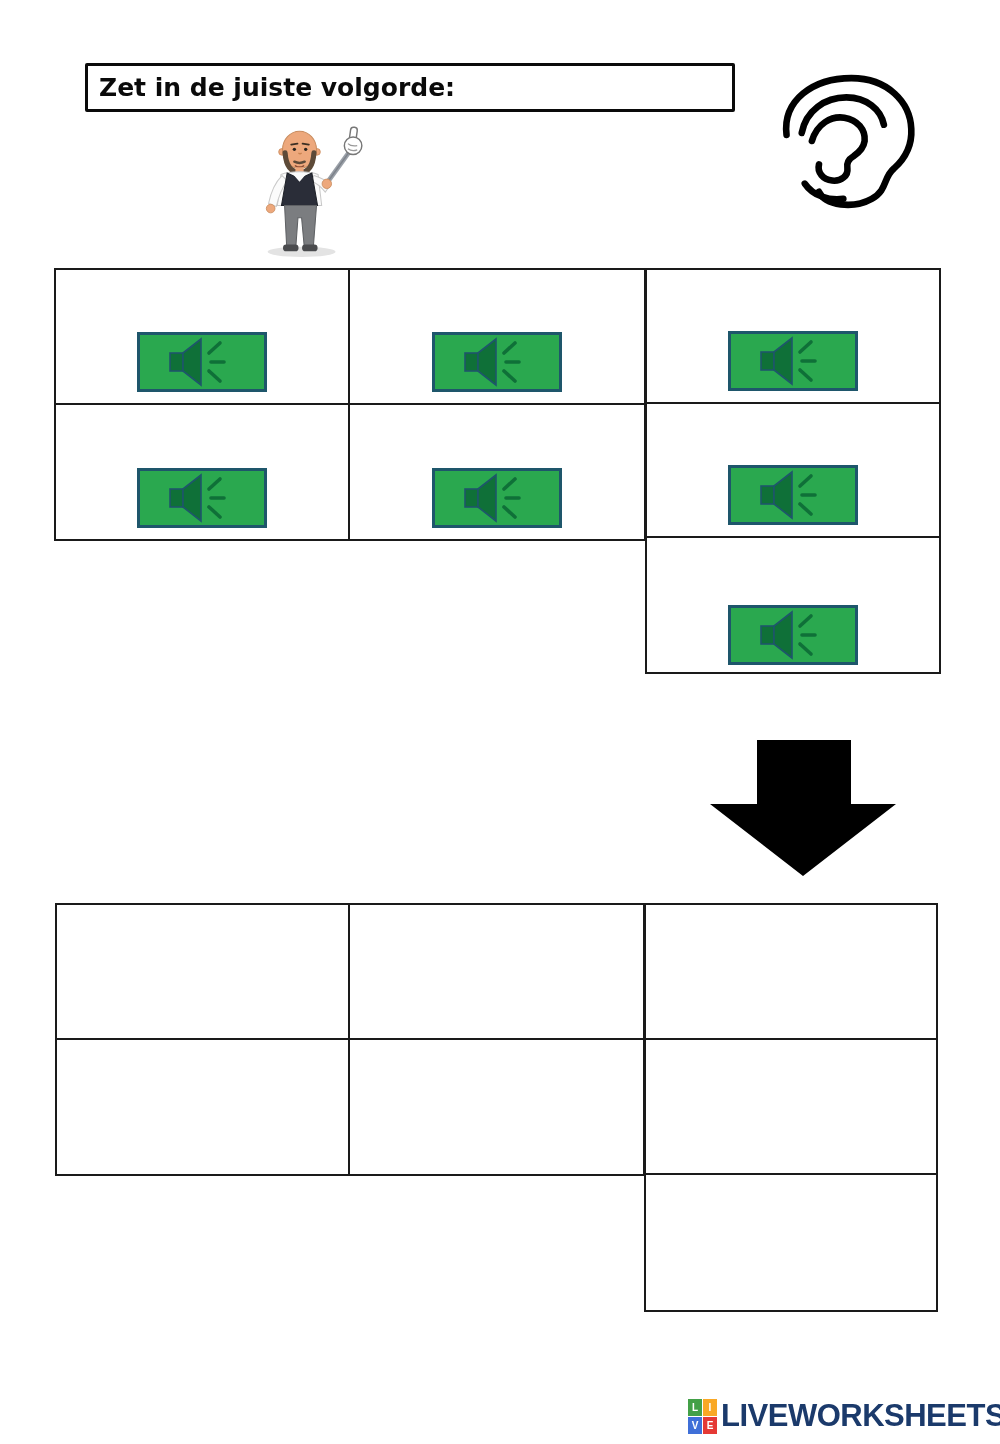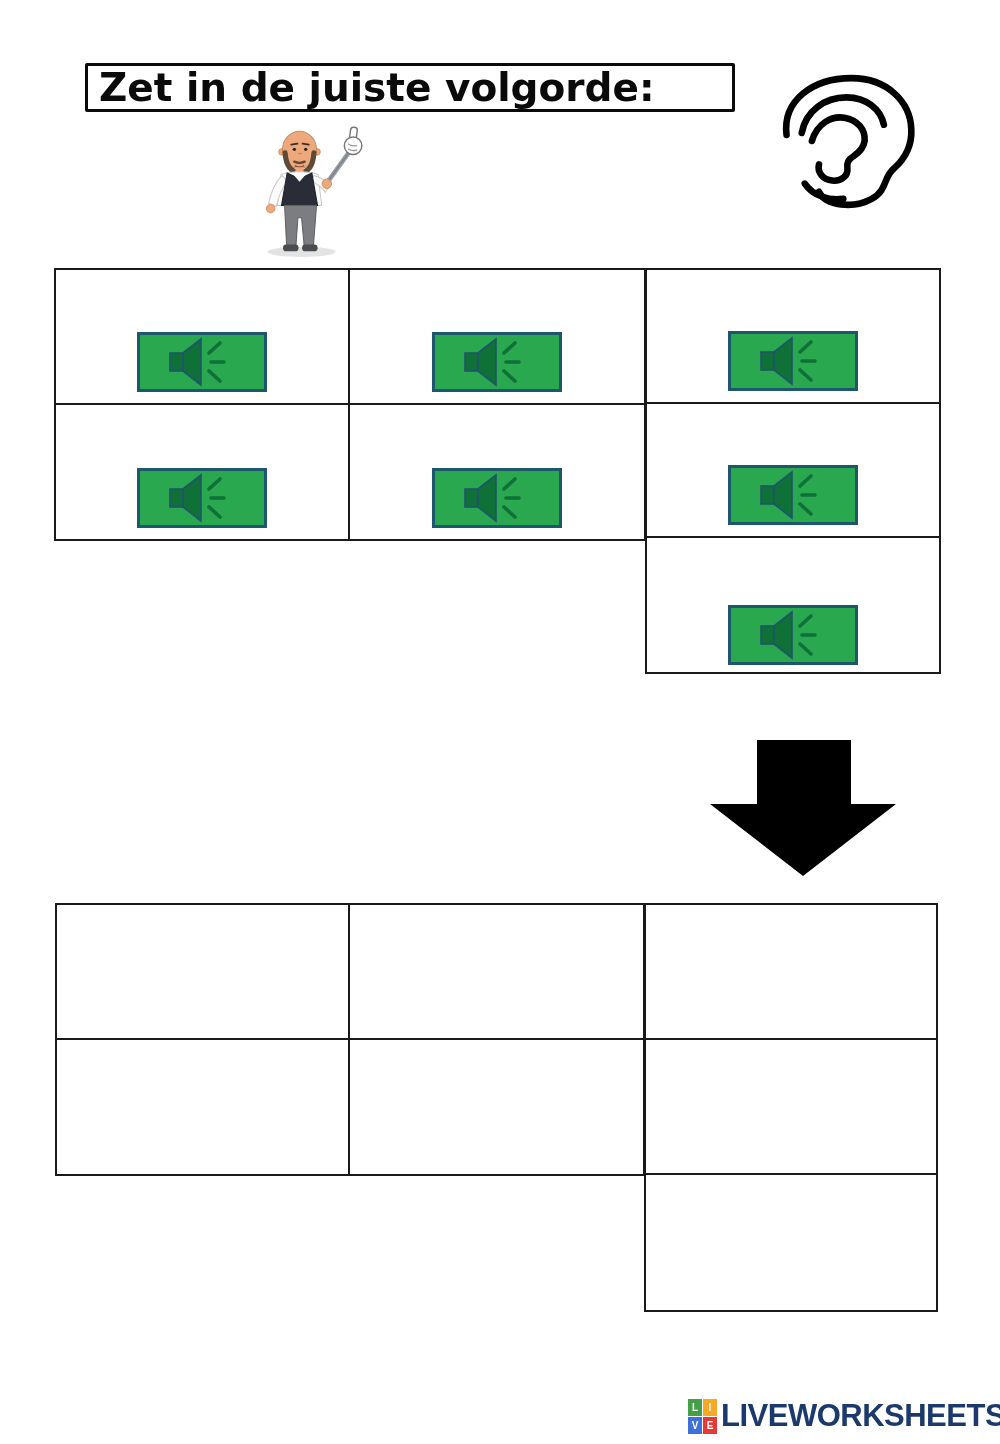--- a/index.html
+++ b/index.html
@@ -7,21 +7,21 @@
     width:1000px;height:1444px;position:relative;background:#ffffff;
     font-family:"DejaVu Sans","Liberation Sans",sans-serif;overflow:hidden;
   }
   
   .title-box{
     position:absolute;left:85px;top:63px;width:650px;height:49px;
     border:3px solid #0a0a0a;border-radius:2px;box-sizing:border-box;
     display:flex;align-items:center;background:#fff;
   }
   .title-text{
-    font-size:39px;font-weight:700;color:#0a0a0a;padding-left:11px;
+    font-size:25px;font-weight:700;color:#0a0a0a;padding-left:11px;
     letter-spacing:0px;white-space:nowrap;
   }
   
   .ear-wrap{position:absolute;left:773px;top:70px;width:165px;height:142px;}
   .teacher-wrap{position:absolute;left:250px;top:122px;width:132px;height:136px;}
   
   .tbl{position:absolute;border:2px solid #1a1a1a;box-sizing:border-box;background:#fff;}
   .tbl-src-left {left:54px; top:268px; width:592px; height:273px;
     display:grid;grid-template-columns:1fr 1fr;grid-template-rows:1fr 1fr;}
   .tbl-src-right{left:645px;top:268px; width:296px; height:406px;

